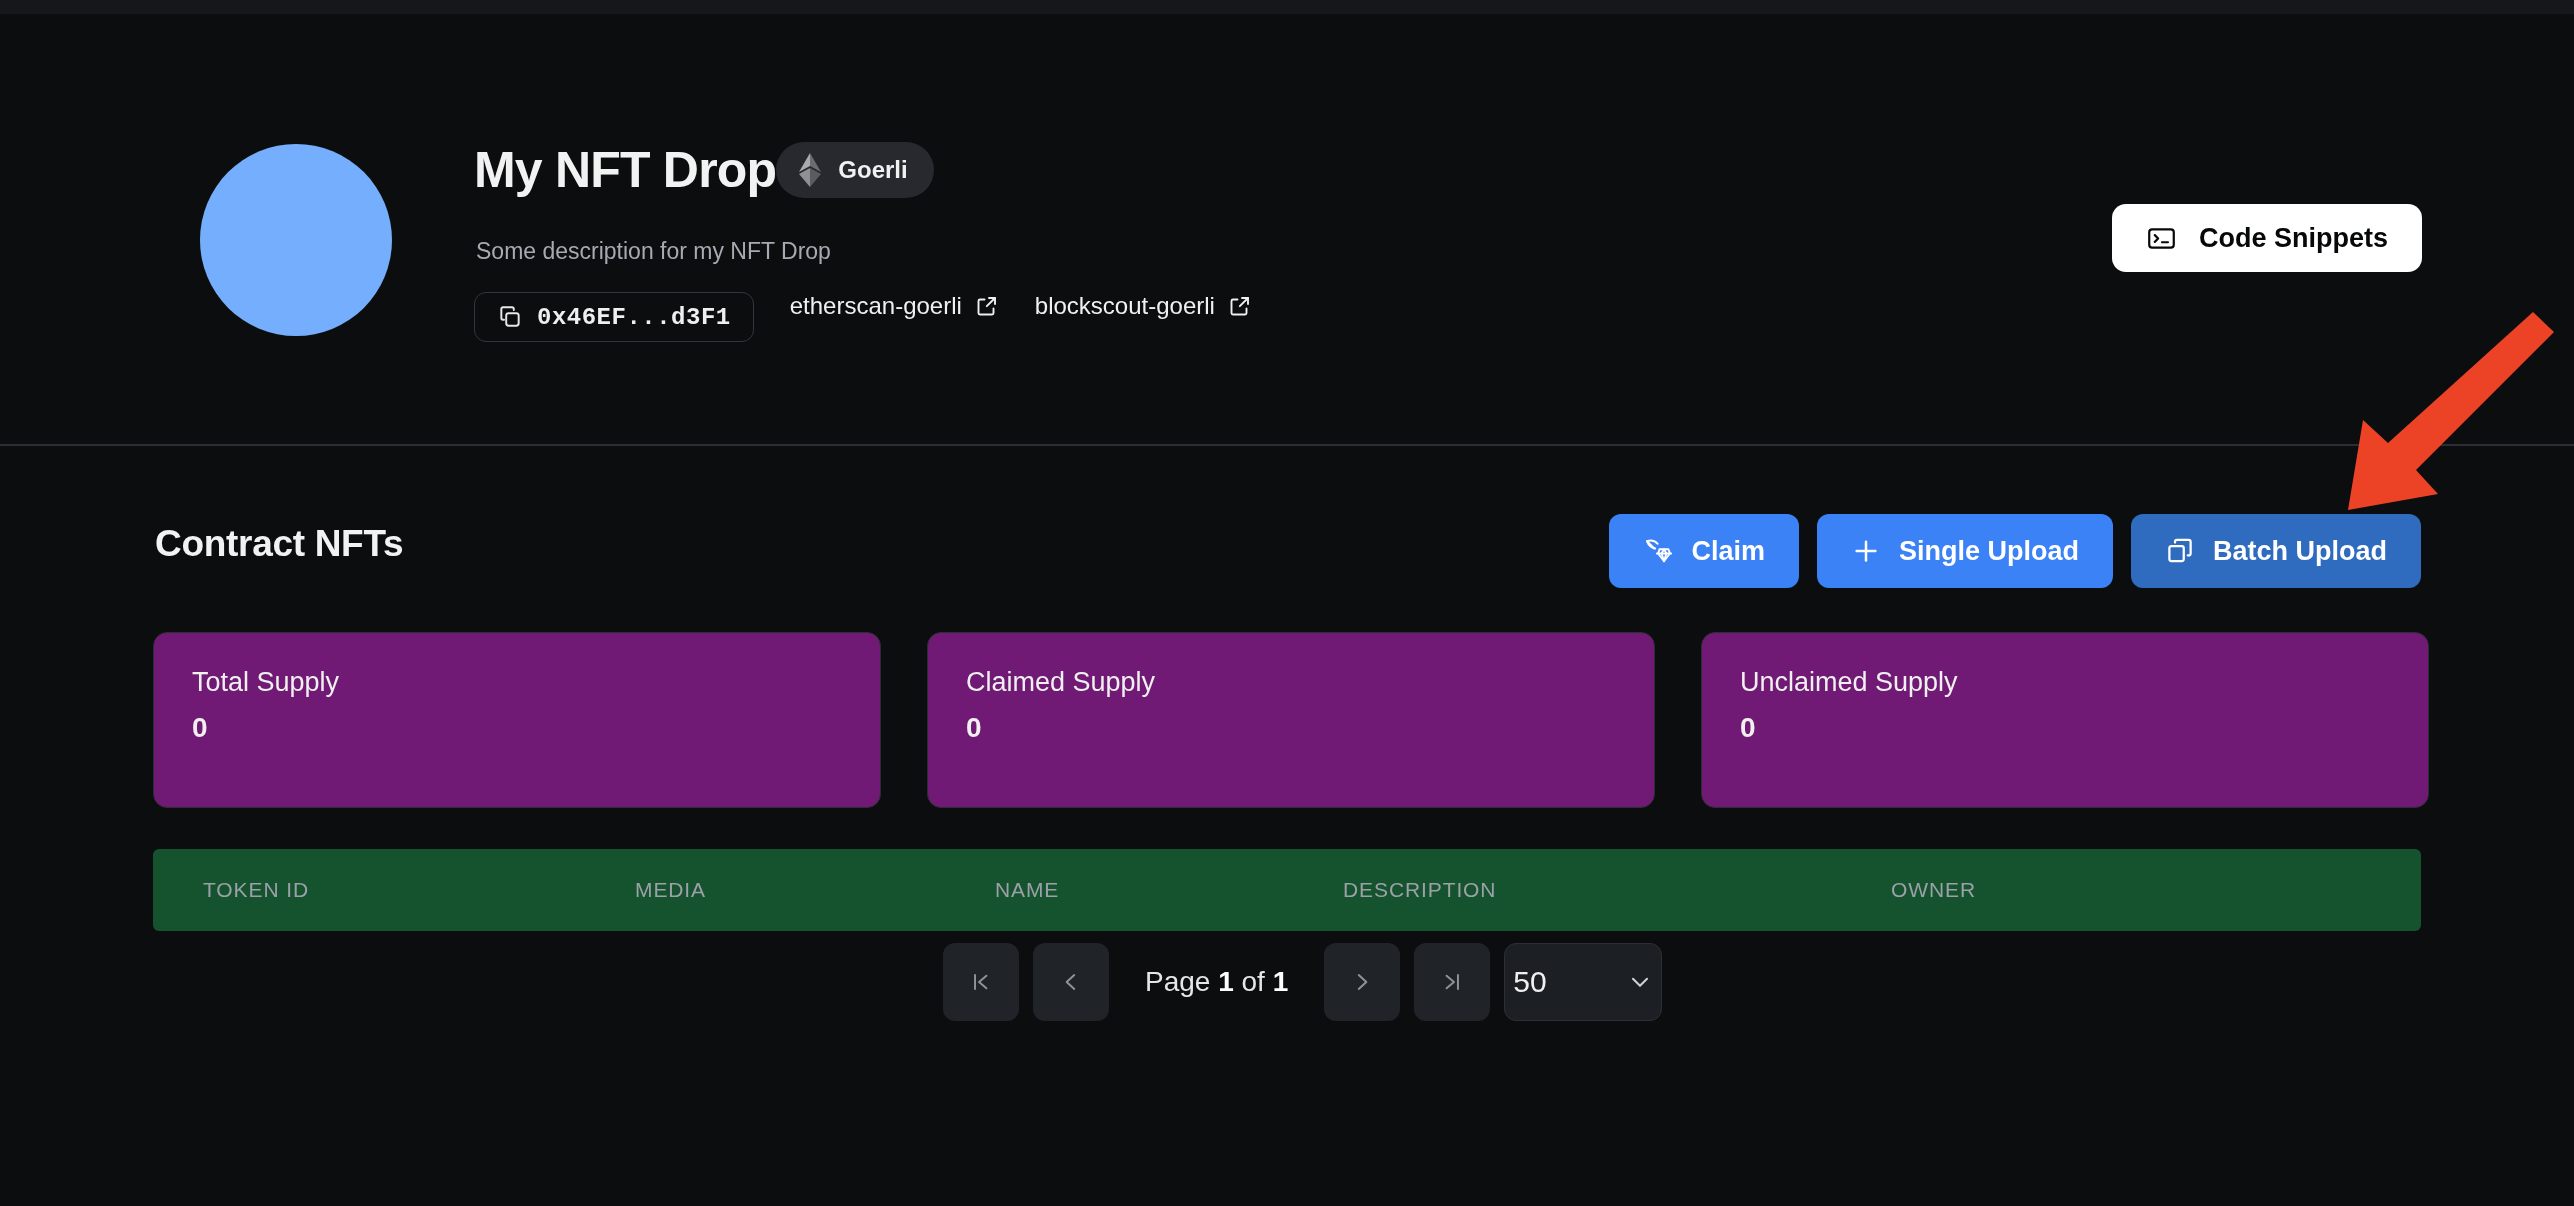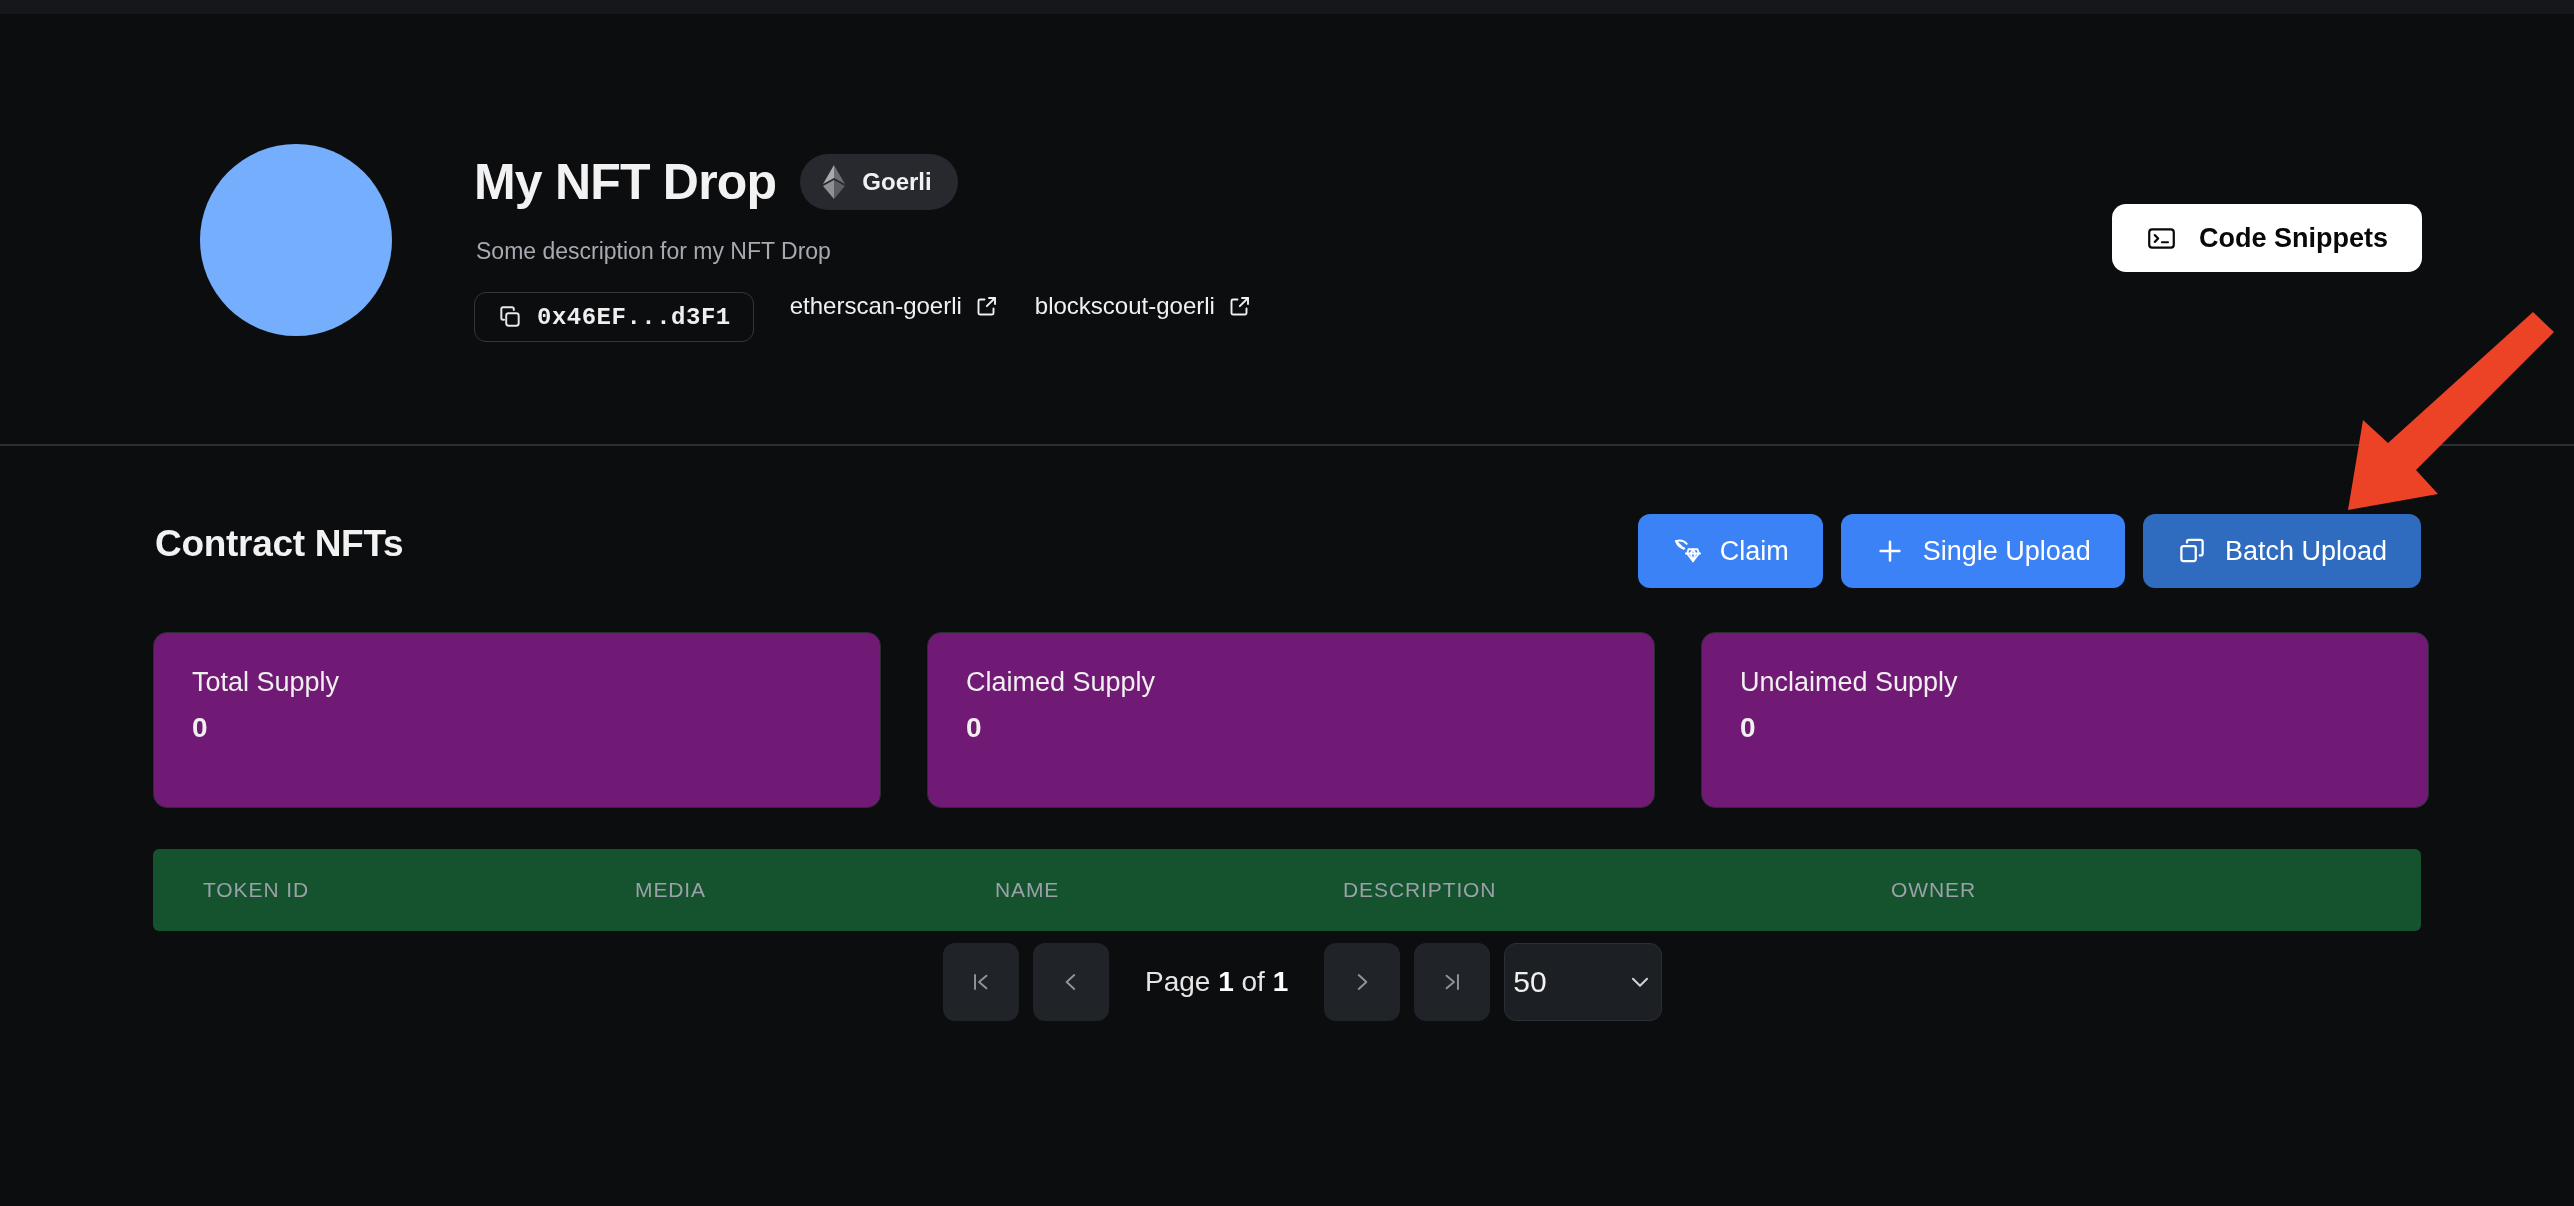--- a/index.html
+++ b/index.html
@@ -40,24 +40,23 @@
     top: 130px;
     width: 192px;
     height: 192px;
     border-radius: 50%;
     background: #74aefc;
   }
 
   .title-row {
     position: absolute;
     left: 474px;
-    top: 140px;
-    display: flex;
-    align-items: center;
-    gap: 24px;
+    top: 128px;
+    display: flex;
+    align-items: center;
   }
 
   .page-title {
     font-size: 50px;
     font-weight: bold;
     letter-spacing: -0.8px;
     color: #f2f2f2;
     line-height: 1;
   }
 
@@ -172,21 +171,21 @@
     display: flex;
     align-items: center;
     justify-content: center;
     gap: 18px;
     border: none;
     border-radius: 12px;
     height: 74px;
     padding: 0 34px;
     font-family: inherit;
     font-size: 27px;
-    font-weight: normal;
+    font-weight: bold;
     color: #ffffff;
     cursor: pointer;
     white-space: nowrap;
   }
   .btn-primary { background: #3b82f6; }
   .btn-active  { background: #2f6cc0; }
 
   .stats {
     position: absolute;
     left: 153px;

